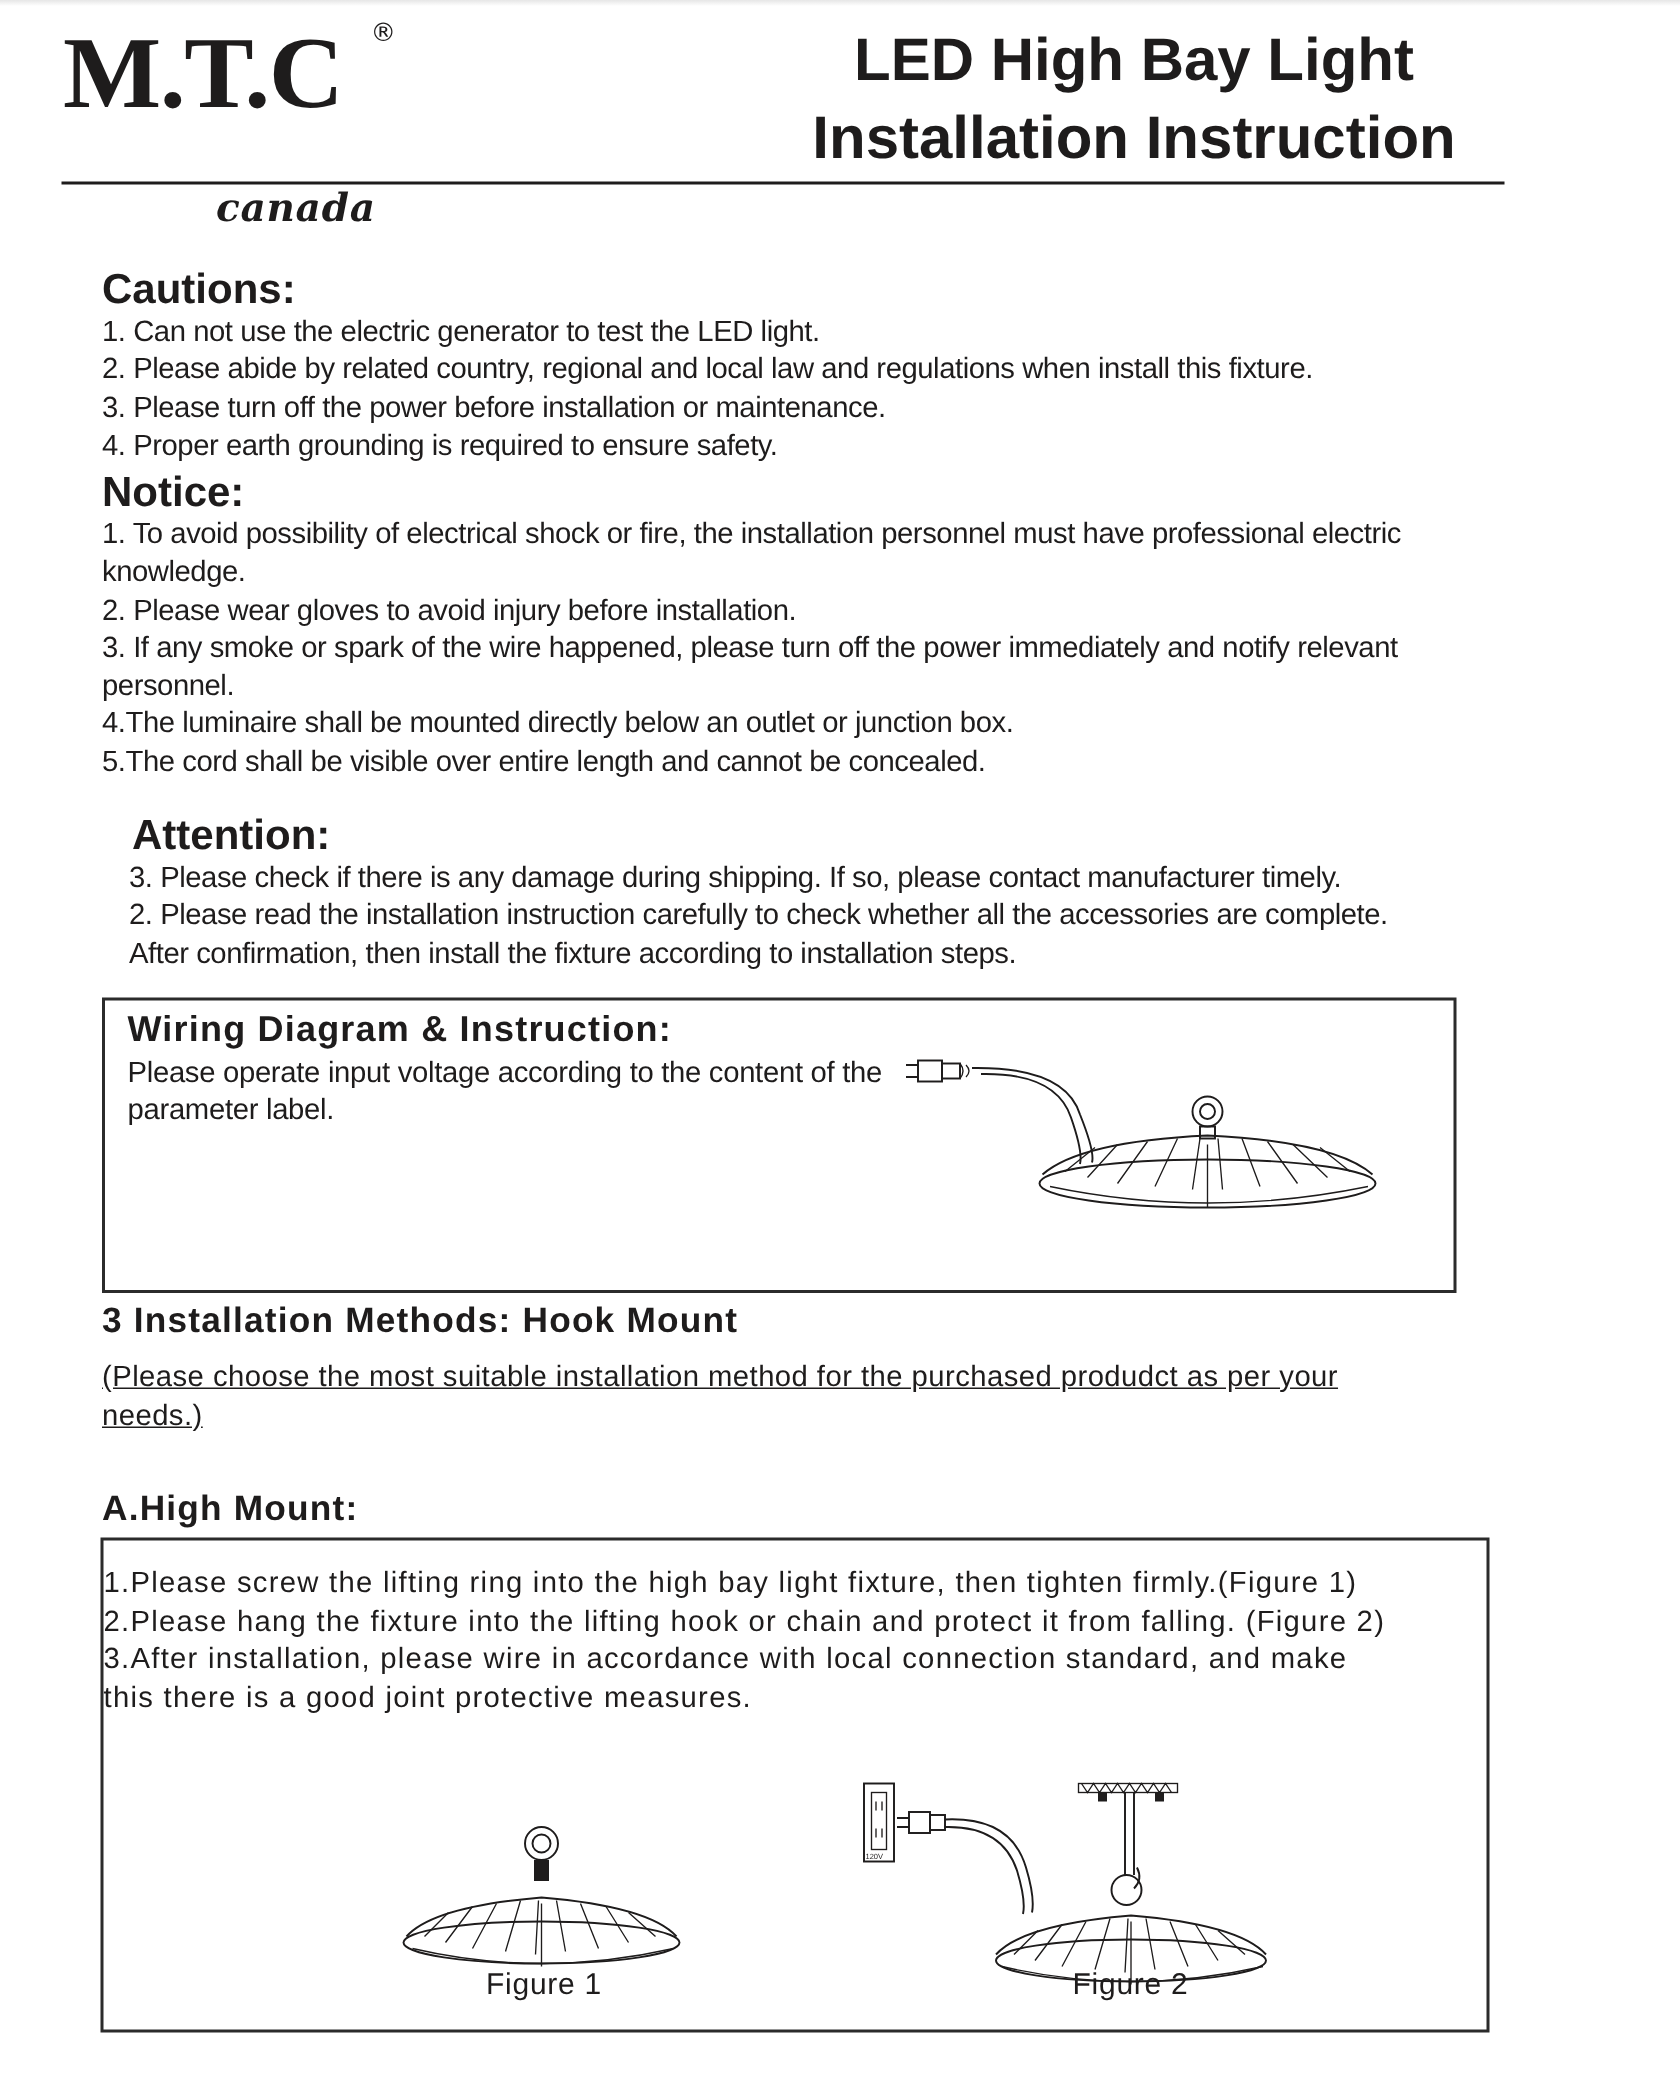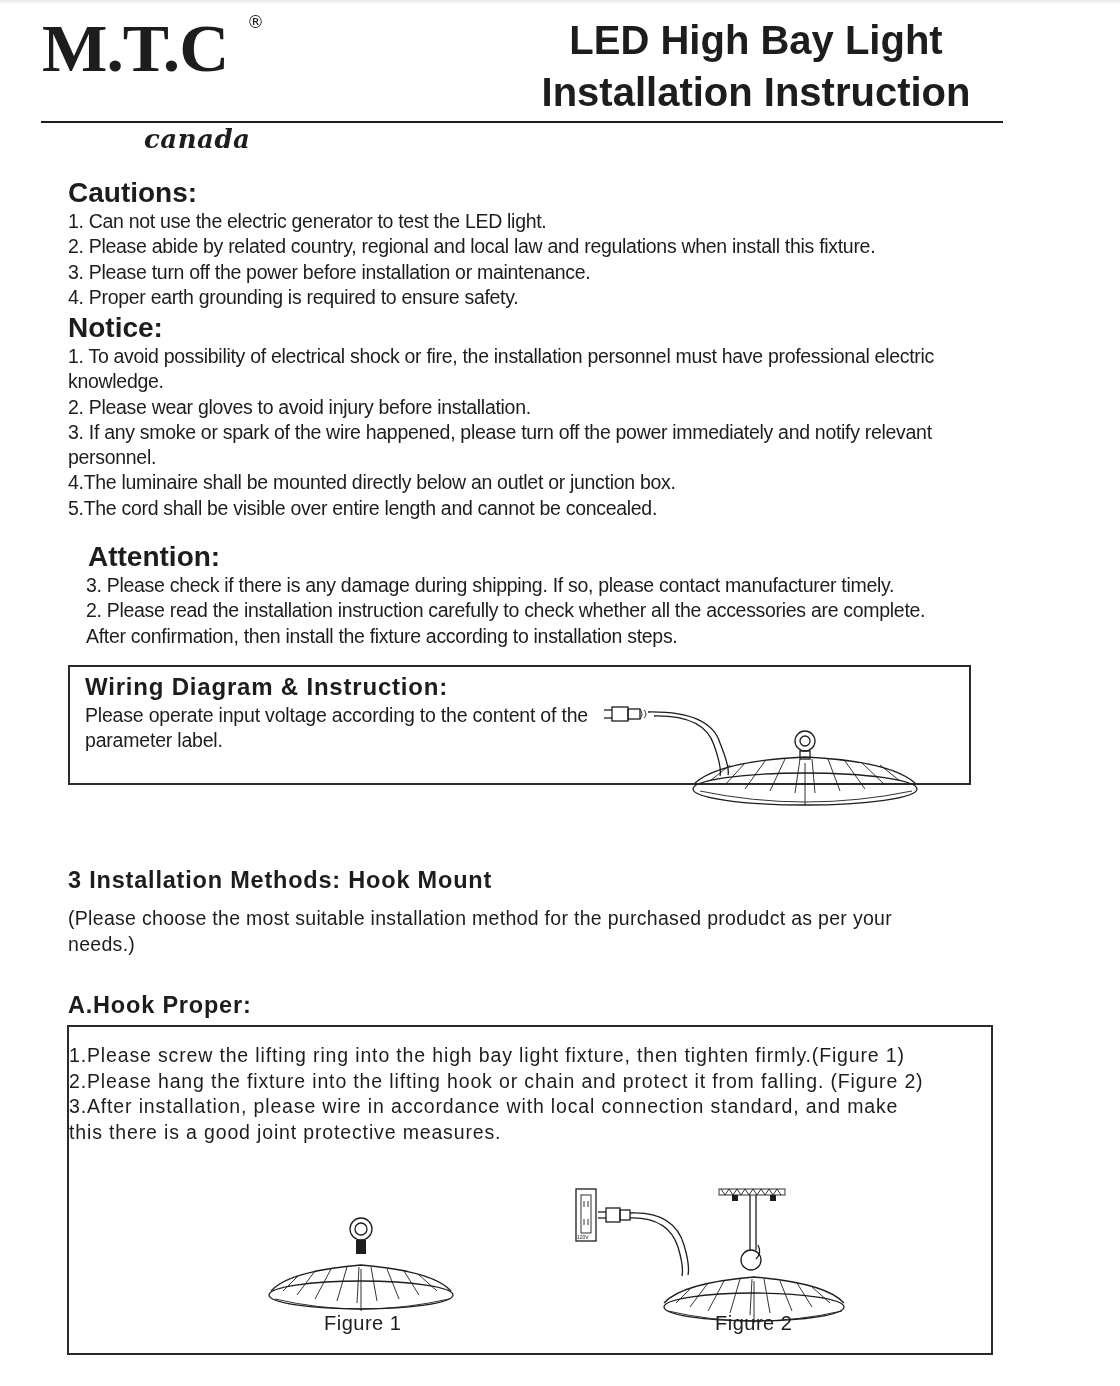--- a/index.html
+++ b/index.html
@@ -21,27 +21,27 @@
   .sec h2 { font-family: "Liberation Sans", sans-serif; font-weight: bold; font-size: 28px; line-height: 32px; color: #1e1c1c; }
   .sec ol { list-style: none; }
   .sec li { font-size: 19.5px; line-height: 25.3px; letter-spacing: -0.3px; color: #1e1c1c; }
 
   #cautions { top: 160px; margin-top: 17px; }
   #notice { top: 312px; }
   #attention { top: 541px; }
 
   
   .box { position: absolute; border: 2px solid #2b2b2b; }
-  #wiring-box { left: 68px; top: 665px; width: 903px; height: 120px; }
+  #wiring-box { left: 68px; top: 665px; width: 903px; height: 197px; }
   .wiring-title { position: absolute; left: 15px; top: 6px; font-weight: bold; font-size: 24px; letter-spacing: 0.8px; color: #1e1c1c; }
   .wiring-text { position: absolute; left: 15px; top: 36px; width: 520px; font-size: 19.5px; line-height: 25px; letter-spacing: -0.2px; color: #1e1c1c; }
   .wiring-fig { position: absolute; left: 530px; top: 26px; width: 320px; height: 120px; }
 
   .methods-title { position: absolute; left: 68px; top: 867px; font-weight: bold; font-size: 23.5px; letter-spacing: 0.8px; }
-  .methods-desc { position: absolute; left: 68px; top: 905px; width: 880px; font-size: 19.5px; line-height: 26px; letter-spacing: 0.3px; }
+  .methods-desc { position: absolute; left: 68px; top: 905px; width: 880px; font-size: 19.5px; line-height: 26px; letter-spacing: 0.3px; text-decoration: underline; }
   .hook-title { position: absolute; left: 68px; top: 992px; font-weight: bold; font-size: 23.5px; letter-spacing: 0.8px; }
 
   #hook-box { left: 67px; top: 1025px; width: 926px; height: 330px; }
   .hook-steps { position: absolute; left: 0; top: 16px; list-style: none; }
   .hook-steps li { font-size: 19.5px; line-height: 25.5px; letter-spacing: 0.85px; color: #1e1c1c; }
   .fig { position: absolute; }
   #fig1 { left: 190px; top: 180px; width: 220px; height: 130px; }
   #fig2 { left: 495px; top: 148px; width: 300px; height: 160px; }
   .fig-caption { position: absolute; font-size: 20px; letter-spacing: 0.5px; color: #1e1c1c; text-align: center; }
   #fig1-cap { left: 255px; top: 285px; }
@@ -117,21 +117,21 @@
       <path class="ln" d="M95 90 Q120 68 205 64 Q290 68 315 90"></path>
       <path class="lnt" d="M110 88 L130 72 M125 92 L145 70 M145 96 L165 68 M170 98 L185 66 M195 100 L200 66 M215 100 L212 66 M240 98 L228 66 M265 96 L245 68 M285 92 L262 70 M300 88 L280 72"></path>
       <path class="lnt" d="M100 98 Q205 120 312 98"></path>
       <line class="lnt" x1="205" y1="70" x2="205" y2="112"></line>
     </g>
   </svg>
 </div>
 
 <div class="methods-title">3 Installation Methods: Hook Mount</div>
 <div class="methods-desc">(Please choose the most suitable installation method for the purchased produdct as per your needs.)</div>
-<div class="hook-title">A.Hook Proper:</div>
+<div class="hook-title">A.High Mount:</div>
 
 <div class="box" id="hook-box">
   <ol class="hook-steps">
     <li>1.Please screw the lifting ring into the high bay light fixture, then tighten firmly.(Figure 1)</li>
     <li>2.Please hang the fixture into the lifting hook or chain and protect it from falling. (Figure 2)</li>
     <li>3.After installation, please wire in accordance with local connection standard, and make</li>
     <li>this there is a good joint protective measures.</li>
   </ol>
 
   <svg class="fig" id="fig1" viewBox="0 0 220 130">

